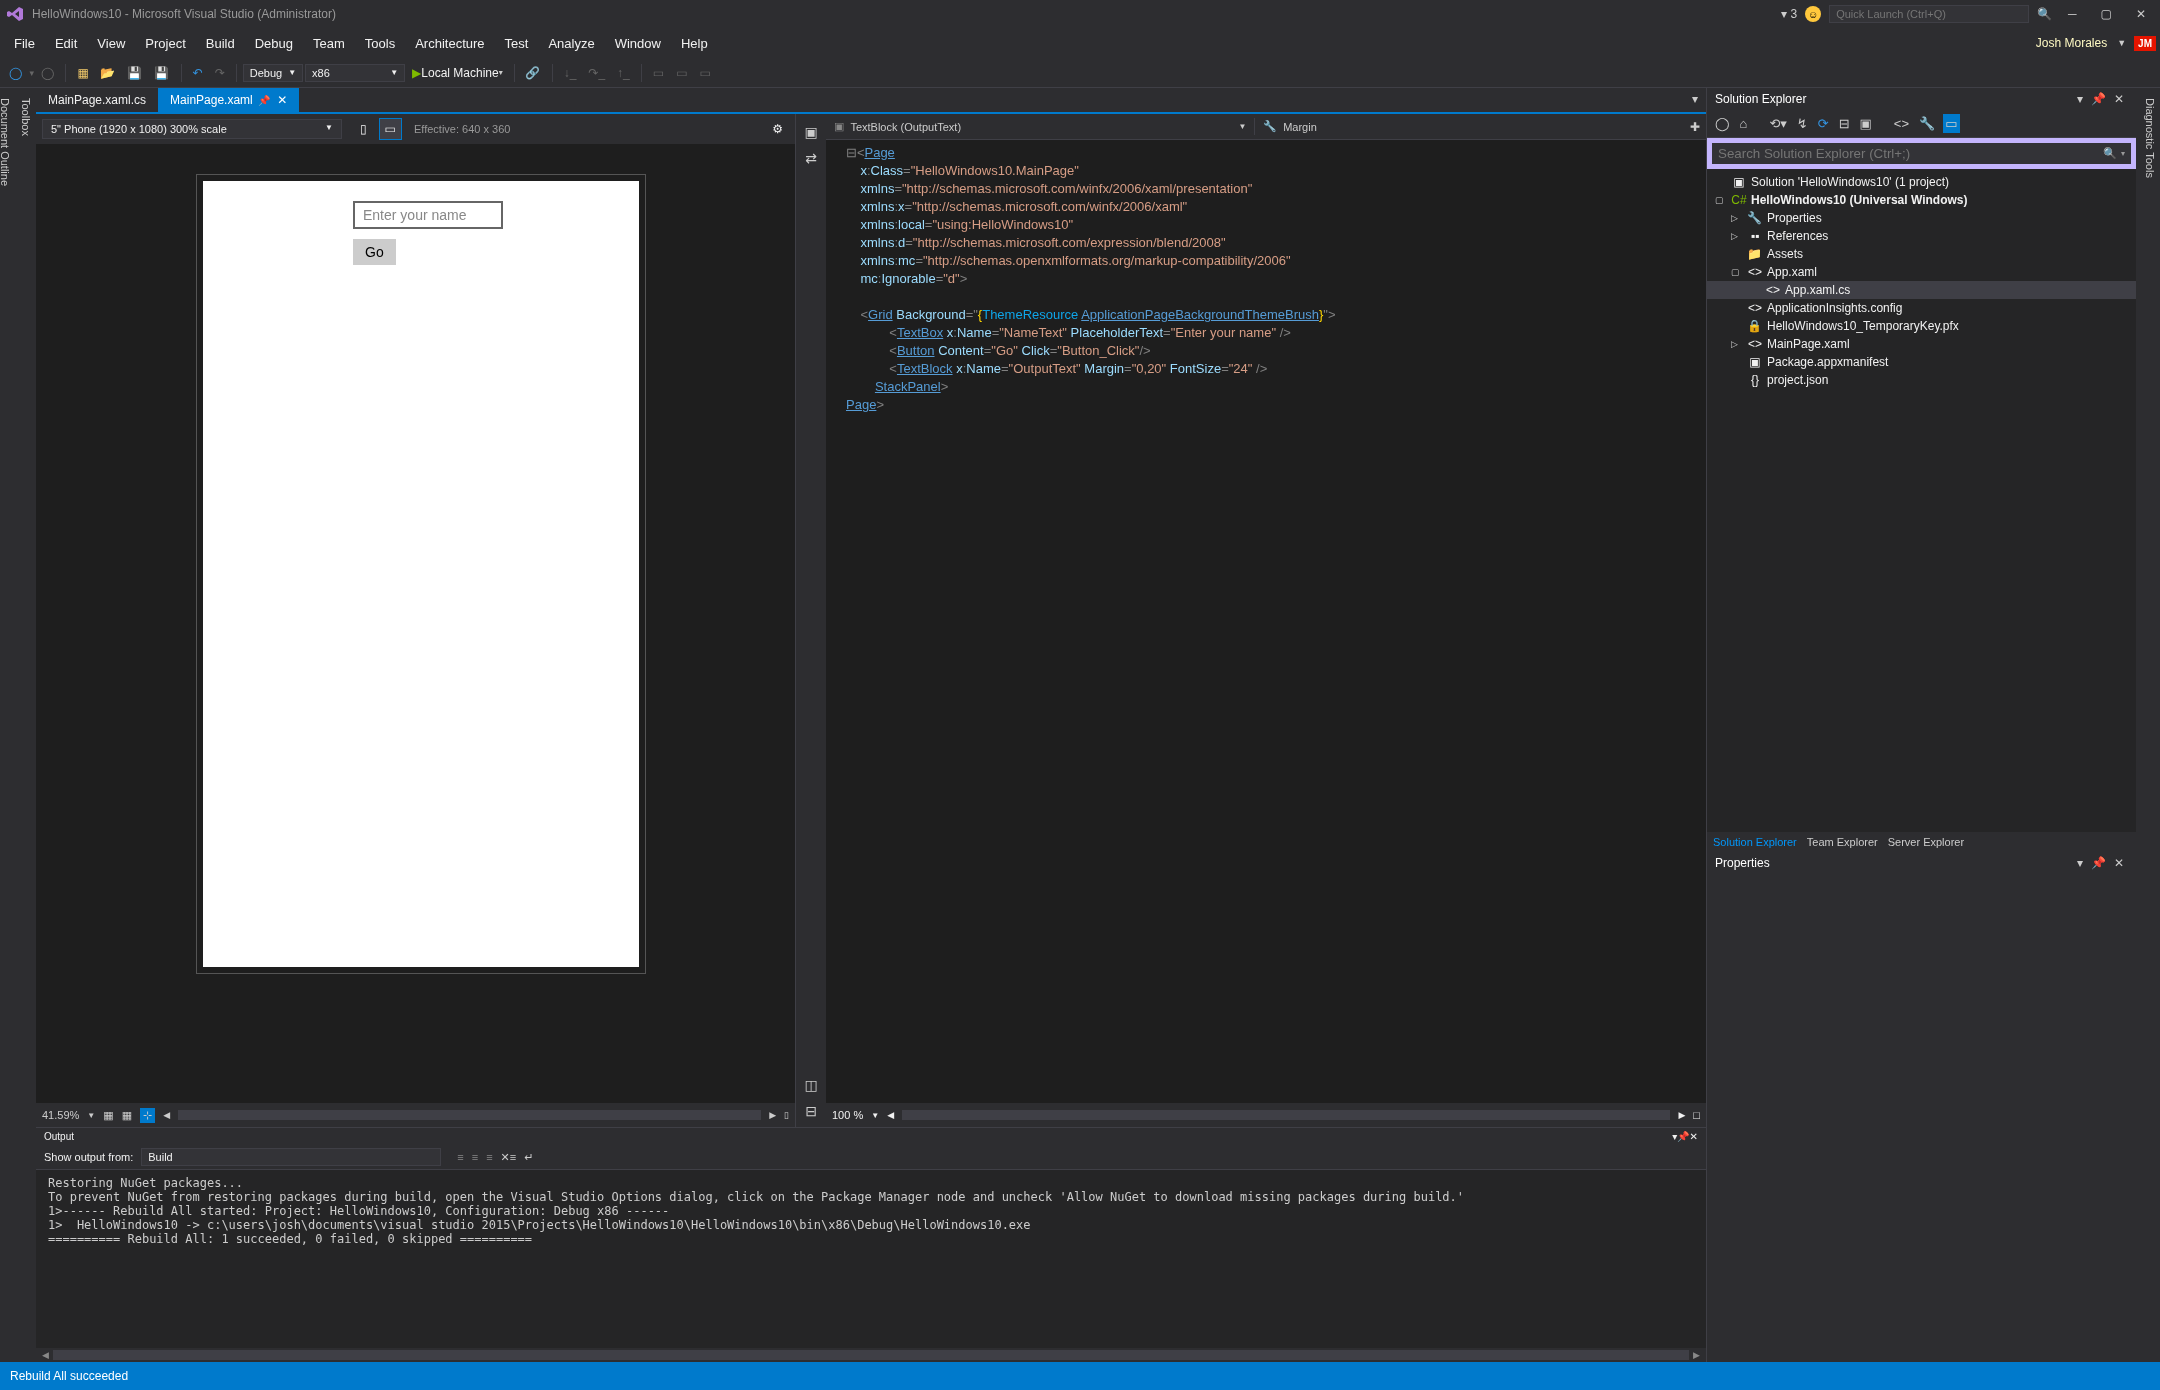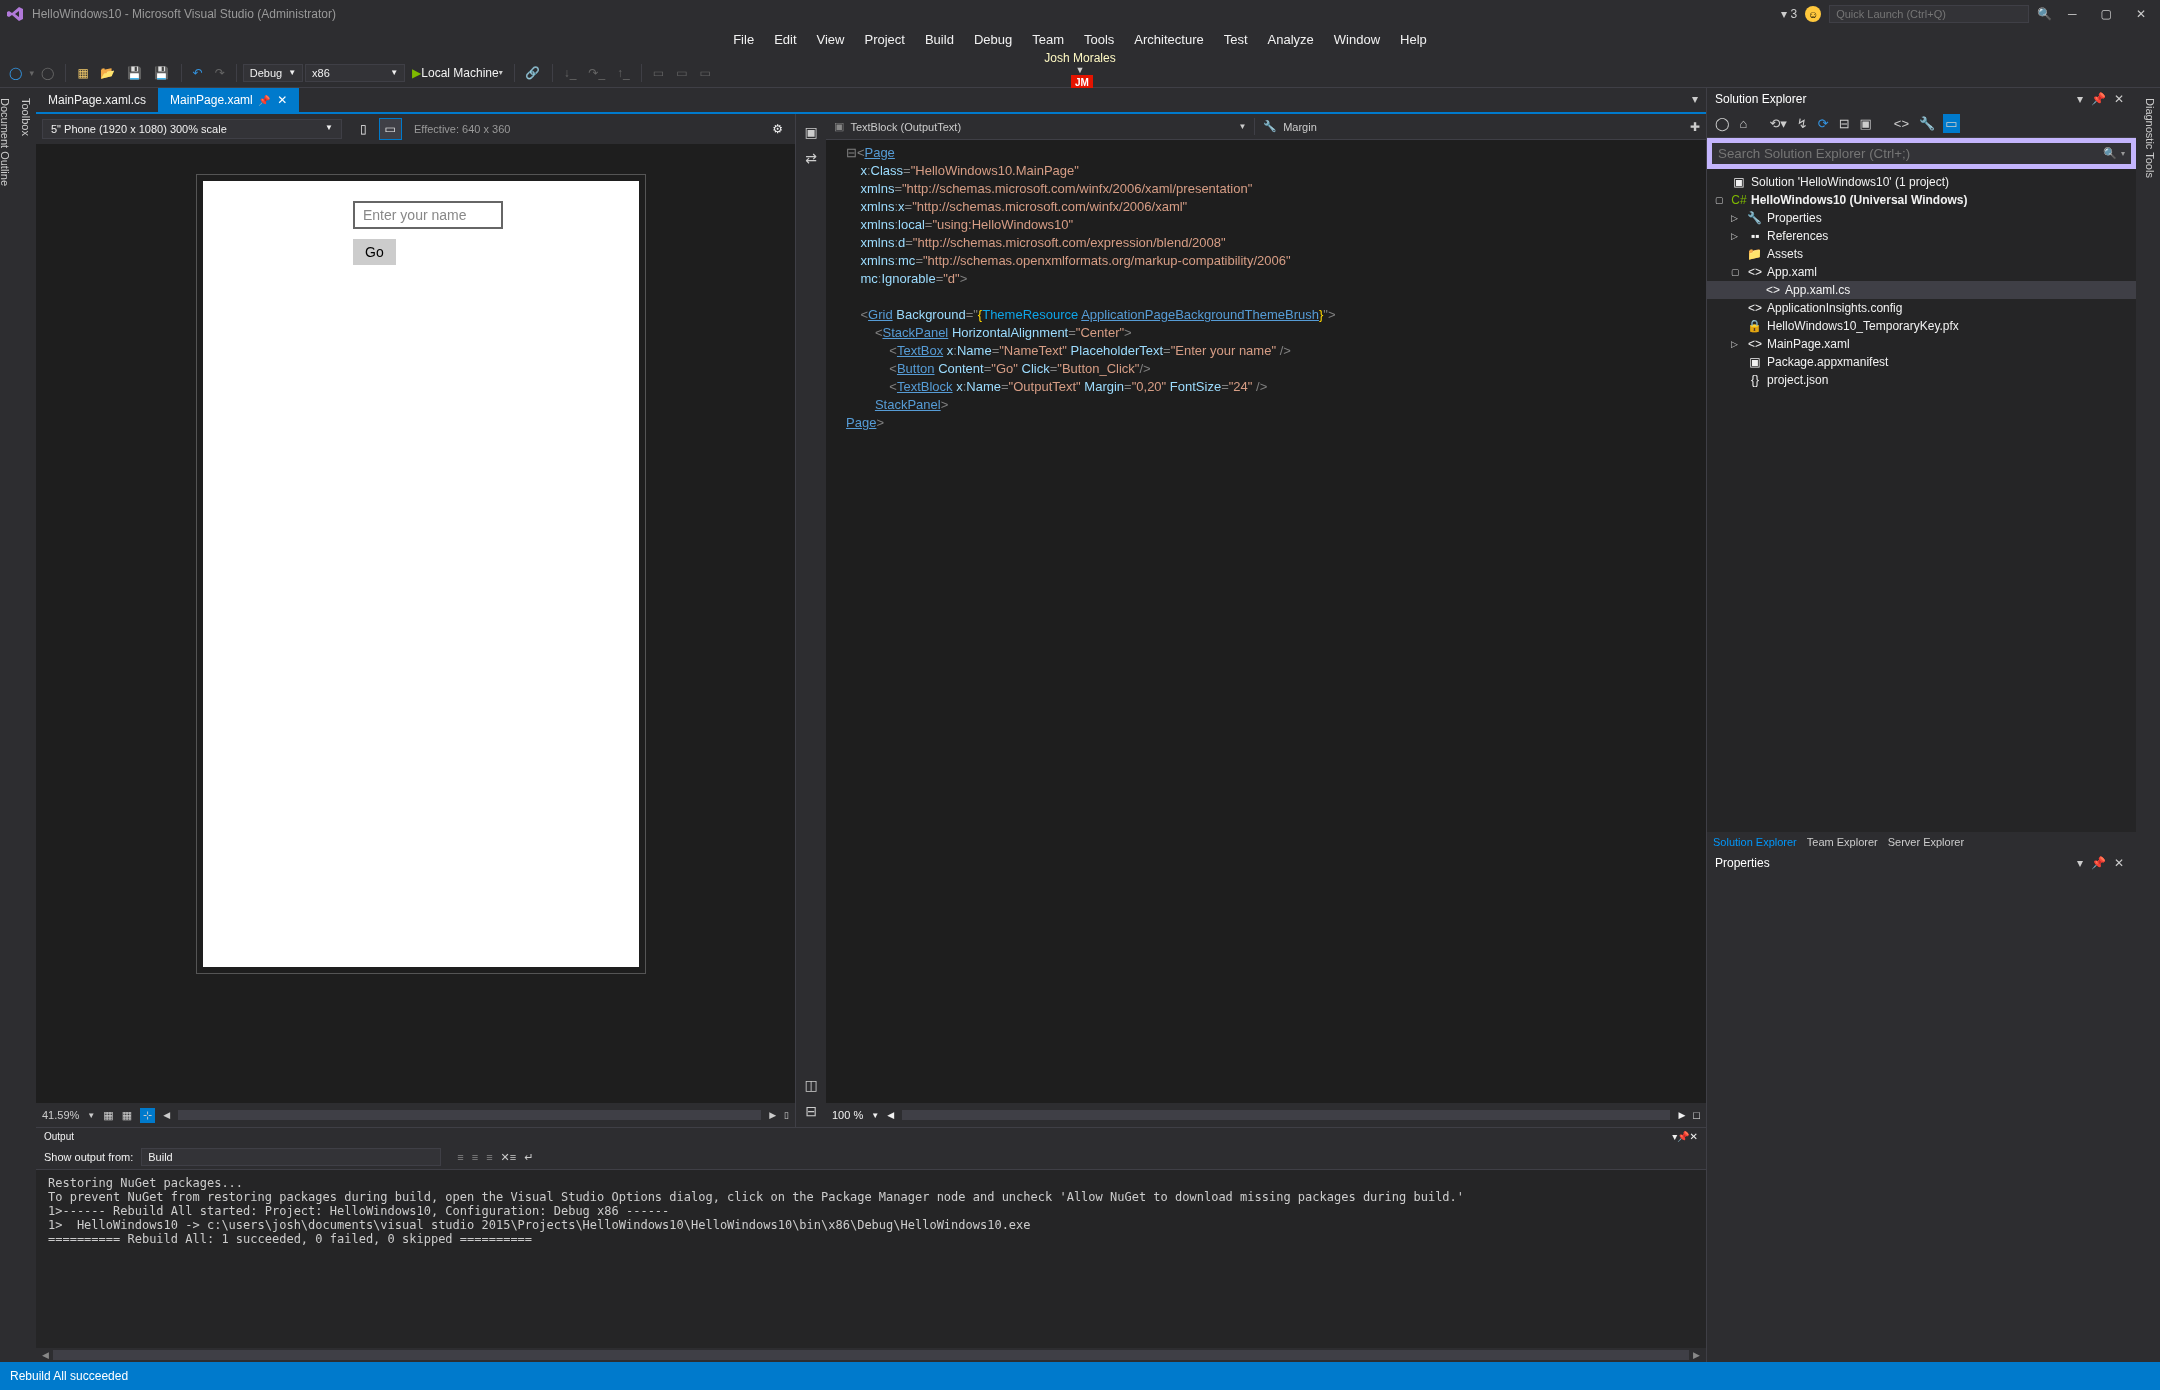--- a/index.html
+++ b/index.html
@@ -5,21 +5,21 @@
 * { margin: 0; padding: 0; box-sizing: border-box; font-family: 'Segoe UI', sans-serif; }
 body { background: #2d2d30; color: #f1f1f1; font-size: 12px; overflow: hidden; width: 2160px; height: 1390px; }
 .titlebar { background: #2d2d30; height: 28px; display: flex; align-items: center; padding: 0 6px; }
 .titlebar .vs-icon { width: 18px; height: 18px; margin-right: 8px; }
 .titlebar .title { color: #999; font-size: 12px; flex: 1; }
 .titlebar .right { display: flex; align-items: center; gap: 8px; }
 .titlebar .flag { color: #ccc; }
 .titlebar .smiley { width: 16px; height: 16px; background: #ffc83d; border-radius: 50%; display:inline-flex;align-items:center;justify-content:center;font-size:10px;color:#000;}
 .titlebar .search { background: #333337; border: 1px solid #3f3f46; color: #999; padding: 2px 6px; width: 200px; font-size: 11px; }
 .titlebar .win-btn { padding: 0 8px; color: #ccc; cursor: pointer; }
-.menubar { background: #2d2d30; height: 30px; display: flex; align-items: center; padding: 0 4px; flex-direction: column; }
+.menubar { background: #2d2d30; height: 30px; display: flex; align-items: center; padding: 0 4px; }
 .menubar .menu-item { padding: 4px 10px; color: #f1f1f1; cursor: pointer; font-size: 13px; }
 .menubar .spacer { flex: 1; }
 .menubar .user { color: #fef9c3; padding: 0 6px; }
 .menubar .user-badge { background: #e51400; color: #fff; padding: 2px 4px; font-size: 10px; font-weight: bold; margin-left: 4px; }
 .toolbar { background: #2d2d30; height: 30px; display: flex; align-items: center; padding: 0 4px; border-bottom: 1px solid #3f3f46; gap: 2px; }
 .toolbar .tbtn { padding: 3px 5px; cursor: pointer; color: #ccc; display:inline-flex;align-items:center;}
 .toolbar .sep { width: 1px; height: 18px; background: #3f3f46; margin: 0 4px; }
 .toolbar .combo { background: #333337; border: 1px solid #3f3f46; color: #f1f1f1; padding: 2px 6px; font-size: 11px; display:inline-flex;align-items:center;gap:6px;}
 .toolbar .play { color: #7fba00; }
 .main-area { display: flex; height: calc(100% - 28px - 30px - 30px - 28px); margin-left: 12px; }
@@ -256,21 +256,20 @@
             <div class="line"><span class="c-punc">⊟&lt;</span><span class="c-tag">Page</span></div>
             <div class="line">    <span class="c-attr">x</span><span class="c-punc">:</span><span class="c-attr">Class</span><span class="c-punc">=</span><span class="c-str">"HelloWindows10.MainPage"</span></div>
             <div class="line">    <span class="c-attr">xmlns</span><span class="c-punc">=</span><span class="c-str">"http://schemas.microsoft.com/winfx/2006/xaml/presentation"</span></div>
             <div class="line">    <span class="c-attr">xmlns</span><span class="c-punc">:</span><span class="c-attr">x</span><span class="c-punc">=</span><span class="c-str">"http://schemas.microsoft.com/winfx/2006/xaml"</span></div>
             <div class="line">    <span class="c-attr">xmlns</span><span class="c-punc">:</span><span class="c-attr">local</span><span class="c-punc">=</span><span class="c-str">"using:HelloWindows10"</span></div>
             <div class="line">    <span class="c-attr">xmlns</span><span class="c-punc">:</span><span class="c-attr">d</span><span class="c-punc">=</span><span class="c-str">"http://schemas.microsoft.com/expression/blend/2008"</span></div>
             <div class="line">    <span class="c-attr">xmlns</span><span class="c-punc">:</span><span class="c-attr">mc</span><span class="c-punc">=</span><span class="c-str">"http://schemas.openxmlformats.org/markup-compatibility/2006"</span></div>
             <div class="line">    <span class="c-attr">mc</span><span class="c-punc">:</span><span class="c-attr">Ignorable</span><span class="c-punc">=</span><span class="c-str">"d"</span><span class="c-punc">&gt;</span></div>
             <div class="line">&nbsp;</div>
             <div class="line">    <span class="c-punc">&lt;</span><span class="c-tag">Grid</span> <span class="c-attr">Background</span><span class="c-punc">="</span><span class="c-brace">{</span><span class="c-res">ThemeResource </span><span class="c-tag">ApplicationPageBackgroundThemeBrush</span><span class="c-brace">}</span><span class="c-punc">"&gt;</span></div>
-            <div class="line">        <span class="c-punc">&lt;</span><span class="c-tag">StackPanel</span> <span class="c-attr">HorizontalAlignment</span><span class="c-punc">=</span><span class="c-str">"Center"</span><span class="c-punc">&gt;</span></div>
             <div class="line">            <span class="c-punc">&lt;</span><span class="c-tag">TextBox</span> <span class="c-attr">x</span><span class="c-punc">:</span><span class="c-attr">Name</span><span class="c-punc">=</span><span class="c-str">"NameText"</span> <span class="c-attr">PlaceholderText</span><span class="c-punc">=</span><span class="c-str">"Enter your name"</span><span class="c-punc"> /&gt;</span></div>
             <div class="line">            <span class="c-punc">&lt;</span><span class="c-tag">Button</span> <span class="c-attr">Content</span><span class="c-punc">=</span><span class="c-str">"Go"</span> <span class="c-attr">Click</span><span class="c-punc">=</span><span class="c-str">"Button_Click"</span><span class="c-punc">/&gt;</span></div>
             <div class="line">            <span class="c-punc">&lt;</span><span class="c-tag">TextBlock</span> <span class="c-attr">x</span><span class="c-punc">:</span><span class="c-attr">Name</span><span class="c-punc">=</span><span class="c-str">"OutputText"</span> <span class="c-attr">Margin</span><span class="c-punc">=</span><span class="c-str">"0,20"</span> <span class="c-attr">FontSize</span><span class="c-punc">=</span><span class="c-str">"24"</span><span class="c-punc"> /&gt;</span></div>
             <div class="line">        <span class="c-punc"><span class="c-tag">StackPanel</span><span class="c-punc">&gt;</span></span></div>
             <div class="line"><span class="c-punc"><span class="c-tag">Page</span><span class="c-punc">&gt;</span></span></div>
           </div>
         <div class="code-footer">
           <span>100 %</span>
           <span style="font-size:8px">▼</span>
           <span style="font-size:9px">◀</span>

